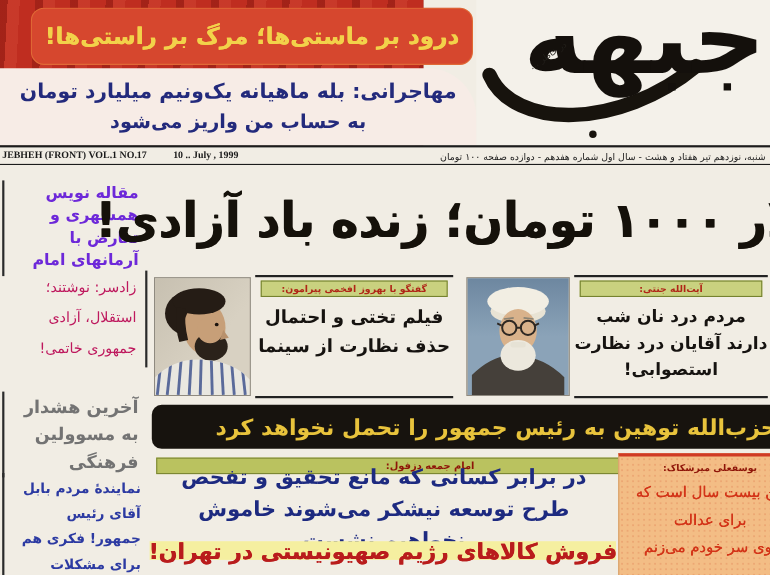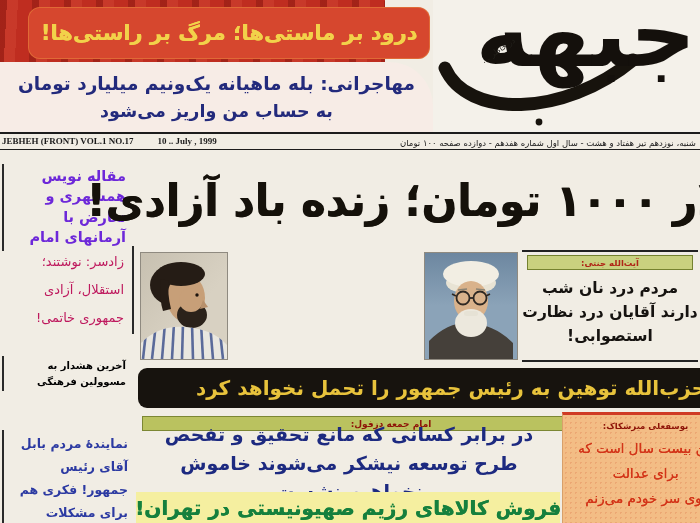--- a/index.html
+++ b/index.html
@@ -53,21 +53,21 @@
   .dl-en .dl-date{margin-left:24px;}
   .dl-fa{position:absolute;right:4px;top:4px;font-size:8.5px;color:#1a1a1a;white-space:nowrap;}
   
   .left-col{position:absolute;left:0;top:152px;width:136px;height:371px;}
   .lc{box-sizing:border-box;position:absolute;text-align:right;}
   .lc1{left:2px;top:12px;width:130px;border-right:2.5px solid #2a2a2a;padding:2px 6px 4px 2px;
        color:#6d28d9;font-size:14.5px;font-weight:bold;line-height:1.4;border-right:none;border-left:2.5px solid #2a2a2a;}
   .lc2{left:2px;top:94px;width:132px;border-left:none;border-right:2.5px solid #2a2a2a;padding:2px 8px 2px 2px;
        color:#be185d;font-size:13px;font-weight:normal;line-height:2.15;}
   .lc3{left:2px;top:204px;width:128px;border-left:2.5px solid #2a2a2a;padding:2px 4px 2px 6px;
-       color:#000000;font-size:10px;font-weight:bold;line-height:1.55;}
+       color:#737373;font-size:16px;font-weight:bold;line-height:1.55;}
   .lc4{left:2px;top:278px;width:130px;border-left:2.5px solid #2a2a2a;padding:2px 4px 2px 6px;
        color:#2c3aa2;font-size:12.5px;font-weight:bold;line-height:1.85;}
   
   .headline{
     position:absolute;left:138px;top:156px;width:560px;height:88px;
     display:flex;align-items:center;justify-content:center;
     font-size:42px;font-weight:bold;color:#15110a;white-space:nowrap;
     transform:scaleY(1.06);text-shadow:.7px 0 0 currentColor;
   }
   
@@ -109,24 +109,24 @@
     background:#bac25f;border:1px solid #7c8733;
     display:flex;align-items:center;justify-content:center;
     color:#8e1408;font-size:9px;font-weight:bold;
   }
   .dz-headline{
     position:absolute;left:140px;top:434px;width:418px;height:58px;
     display:flex;align-items:center;justify-content:center;text-align:center;
     color:#1d2a80;font-size:19px;font-weight:bold;line-height:1.5;
   }
   .zionist-strip{
-    position:absolute;left:136px;top:492px;width:424px;height:31px;
+    position:absolute;left:136px;top:492px;width:424px;height:17px;
     background:#f5efa0;
     display:flex;align-items:center;justify-content:center;
-    color:#15803d;font-size:20px;font-weight:bold;white-space:nowrap;
+    color:#b91c1c;font-size:20px;font-weight:bold;white-space:nowrap;
     text-shadow:.4px 0 0 currentColor;
   }
   
   .mirshakak{
     position:absolute;left:562px;top:412px;width:166px;height:111px;box-sizing:border-box;
     background:#f3bd85;
     background-image:radial-gradient(rgba(205,70,35,.18) 1px,rgba(0,0,0,0) 1px);
     background-size:5px 5px;
     border-top:3px solid #cf3a24;border-left:1px solid #d8a06a;
     text-align:center;
@@ -203,20 +203,24 @@
           <line x1="24" y1="70" x2="21" y2="106"></line>
             <line x1="33" y1="70" x2="31" y2="106"></line>
           <line x1="42" y1="70" x2="41" y2="106"></line>
             <line x1="51" y1="70" x2="52" y2="106"></line>
           <line x1="60" y1="70" x2="62" y2="106"></line>
             <line x1="69" y1="70" x2="72" y2="106"></line>
           <line x1="78" y1="70" x2="82" y2="106"></line>
         </g>
       </svg>
     </div>
+    <div class="story-text sa-text">
+      <div class="kicker">گفتگو با بهروز افخمی پیرامون:</div>
+      <div class="story-headline">فیلم تختی و احتمال حذف نظارت از سینما</div>
+    </div>
   </div>
 
   <div class="story story-b">
     <div class="photo photo2">
       <svg width="92" height="106" viewBox="0 0 92 106">
         <rect width="92" height="106" fill="#8ba3b8"></rect>
         <rect width="92" height="106" fill="url(#g2)"></rect>
         <defs>
           <linearGradient id="g2" x1="0" y1="0" x2="0" y2="1">
             <stop offset="0" stop-color="#6d87a0"></stop>

